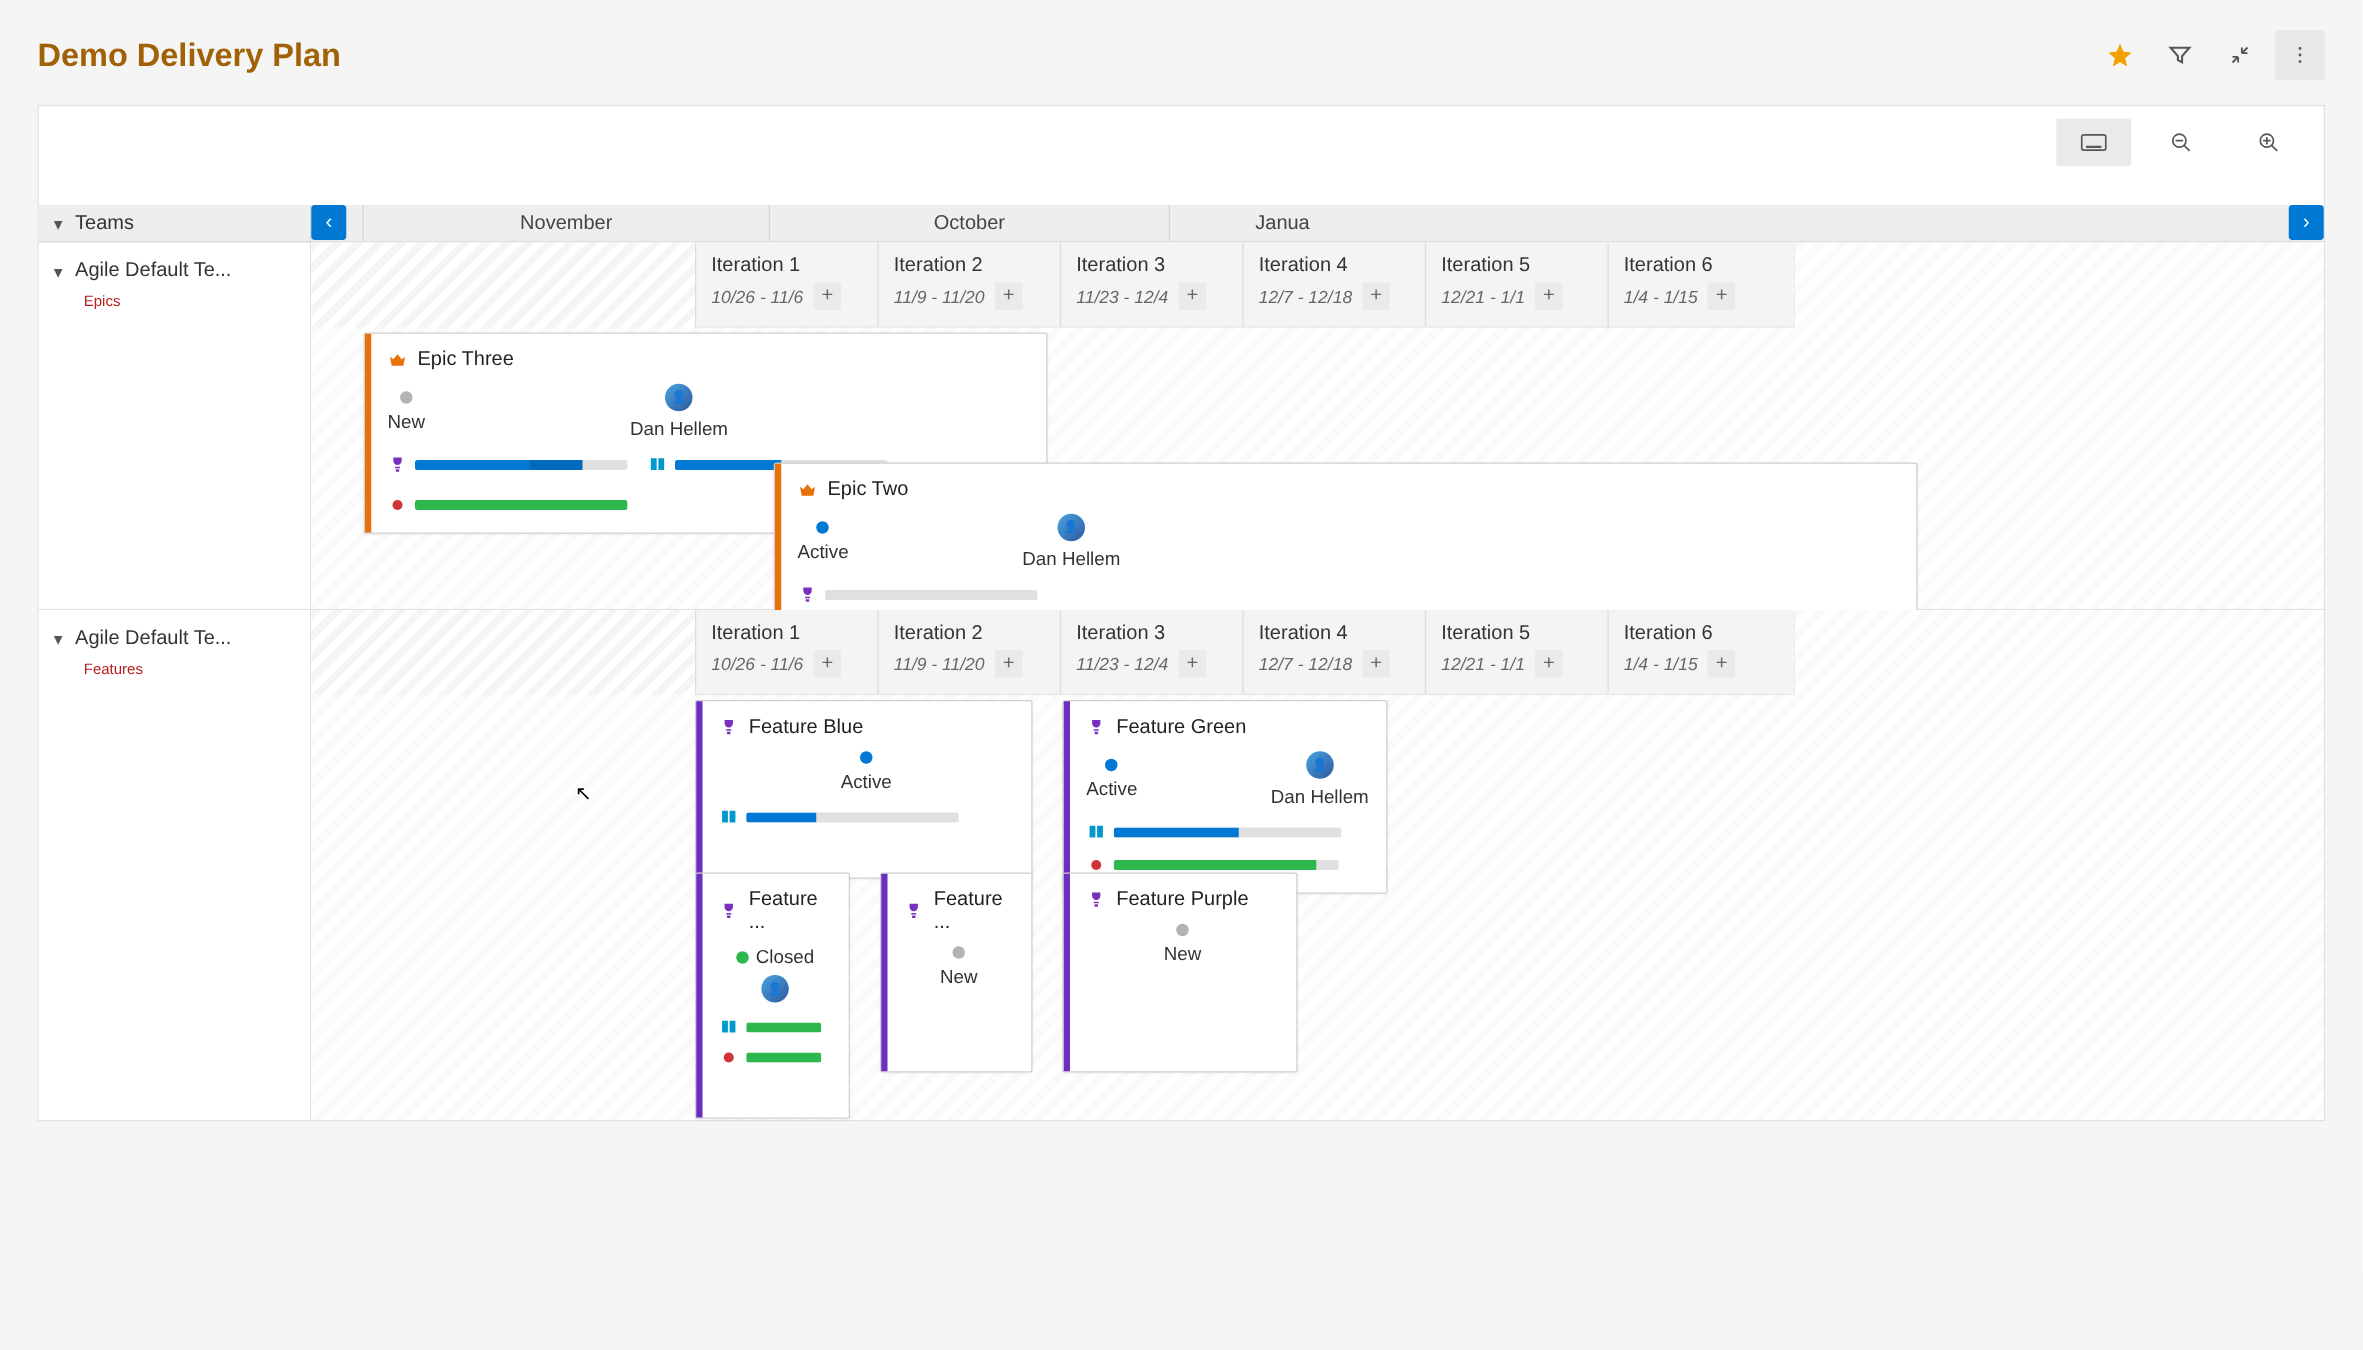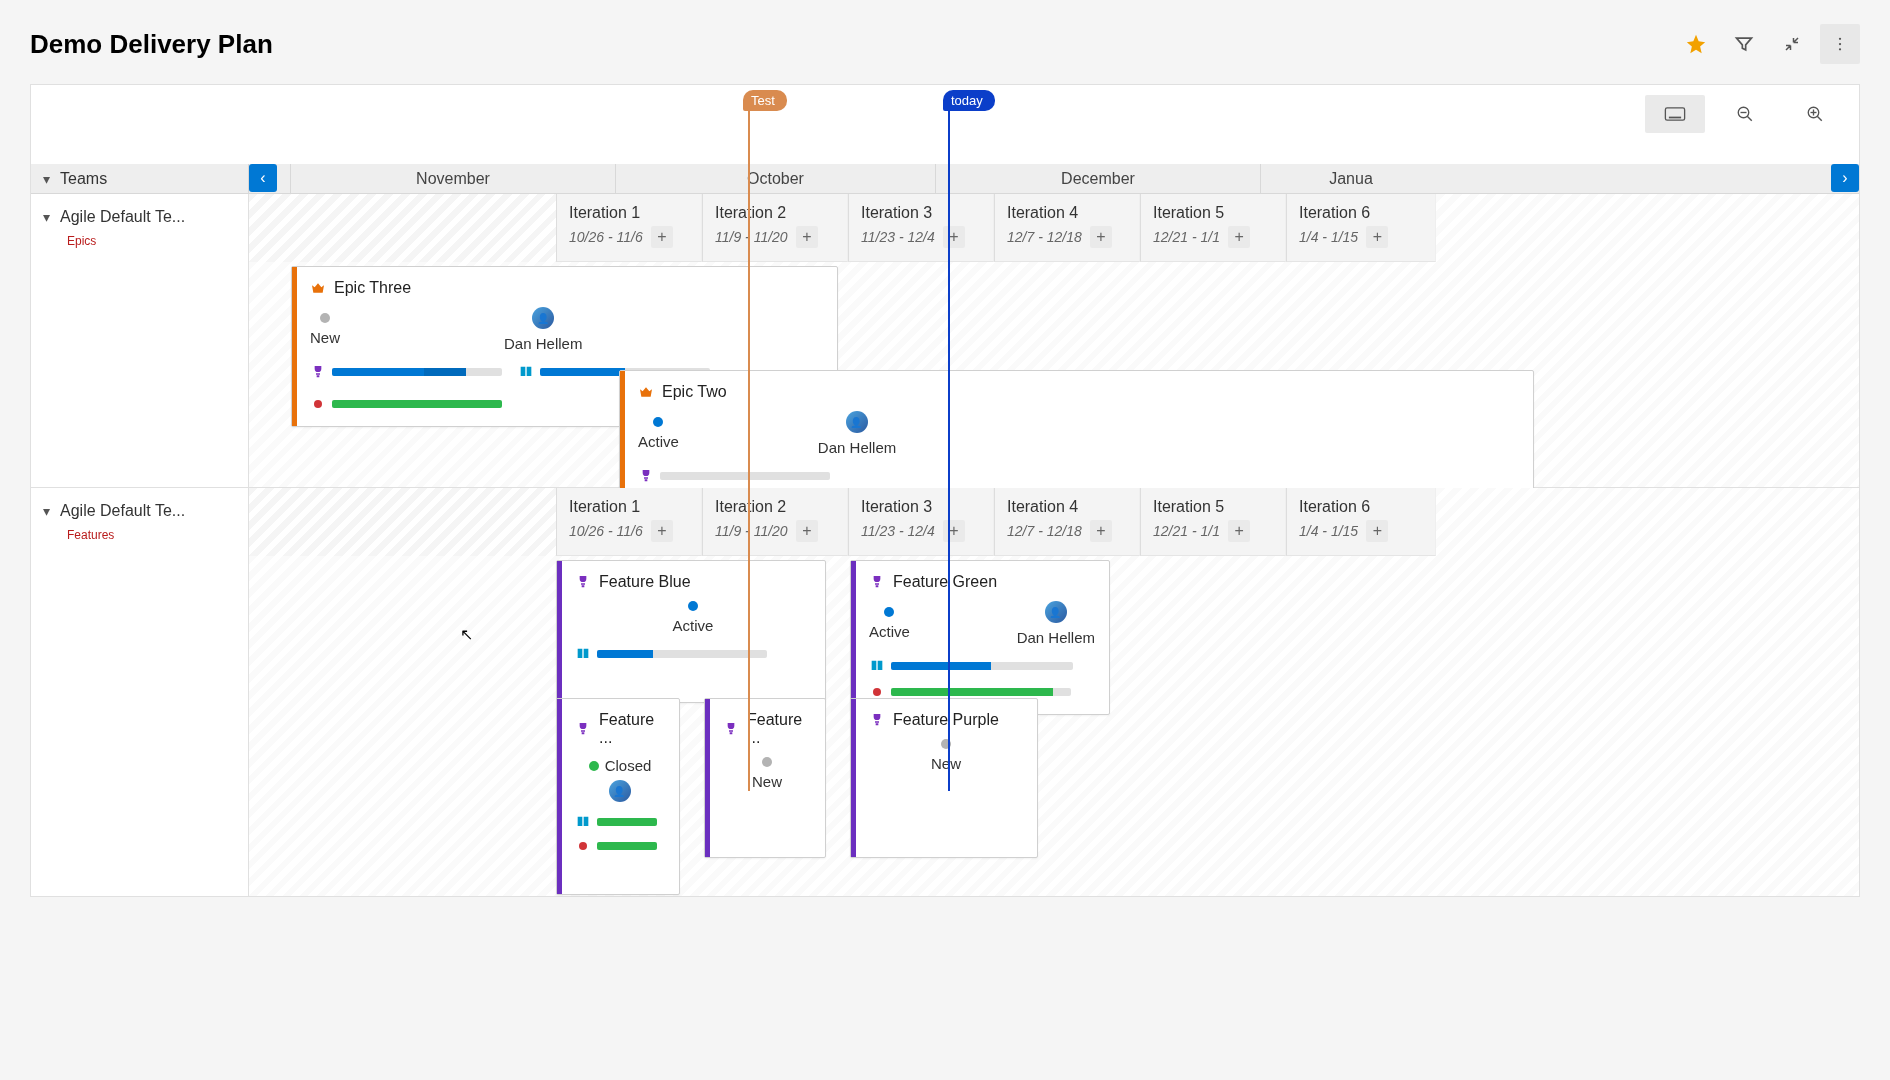--- a/index.html
+++ b/index.html
@@ -13,21 +13,21 @@
     .header {
       display: flex;
       align-items: center;
       justify-content: space-between;
       padding: 24px 30px 20px 30px;
       background: #f5f5f5;
     }
     .page-title {
       font-size: 26px;
       font-weight: 600;
-      color: #000000;
+      color: #a16207;
     }
     .header-actions {
       display: flex;
       gap: 8px;
     }
     .icon-btn {
       width: 40px; height: 40px;
       display: flex; align-items: center; justify-content: center;
       background: transparent;
       border: none;
@@ -343,38 +343,31 @@
     <button class="tool-btn">
       <svg width="18" height="18" viewBox="0 0 24 24">
           <circle cx="10" cy="10" r="7" fill="none" stroke="#555" stroke-width="1.8"></circle>
           <line x1="15" y1="15" x2="21" y2="21" stroke="#555" stroke-width="1.8"></line>
           <line x1="6" y1="10" x2="14" y2="10" stroke="#555" stroke-width="1.8"></line>
           <line x1="10" y1="6" x2="10" y2="14" stroke="#555" stroke-width="1.8"></line>
         </svg>
     </button>
   </div>
 
-  <div class="markers">
-    <div class="marker marker-test">Test</div>
-    <div class="marker marker-today">today</div>
-    <div class="marker-line" style="left:499px;background:#d98b4f;height:680px;"></div>
-    <div class="marker-line" style="left:699px;background:#0b3ec9;height:680px;"></div>
-  </div>
 
   <div class="timeline-months">
     <div class="teams-header">
       <span class="chev">▾</span>
       <span>Teams</span>
     </div>
     <div class="nav-arrow nav-left">‹</div>
     <div class="months-strip">
       <div class="month" style="width:42px"></div>
       <div class="month" style="width:325px">November</div>
       <div class="month" style="width:320px">October</div>
-      <div class="month" style="width:325px">December</div>
       <div class="month" style="width:180px;border-right:none">Janua</div>
     </div>
     <div class="nav-arrow nav-right">›</div>
   </div>
 
   <div class="team-section">
     <div class="team-sidebar">
       <div class="team-name">
         <span class="chev">▾</span>
         <span>Agile Default Te...</span>

